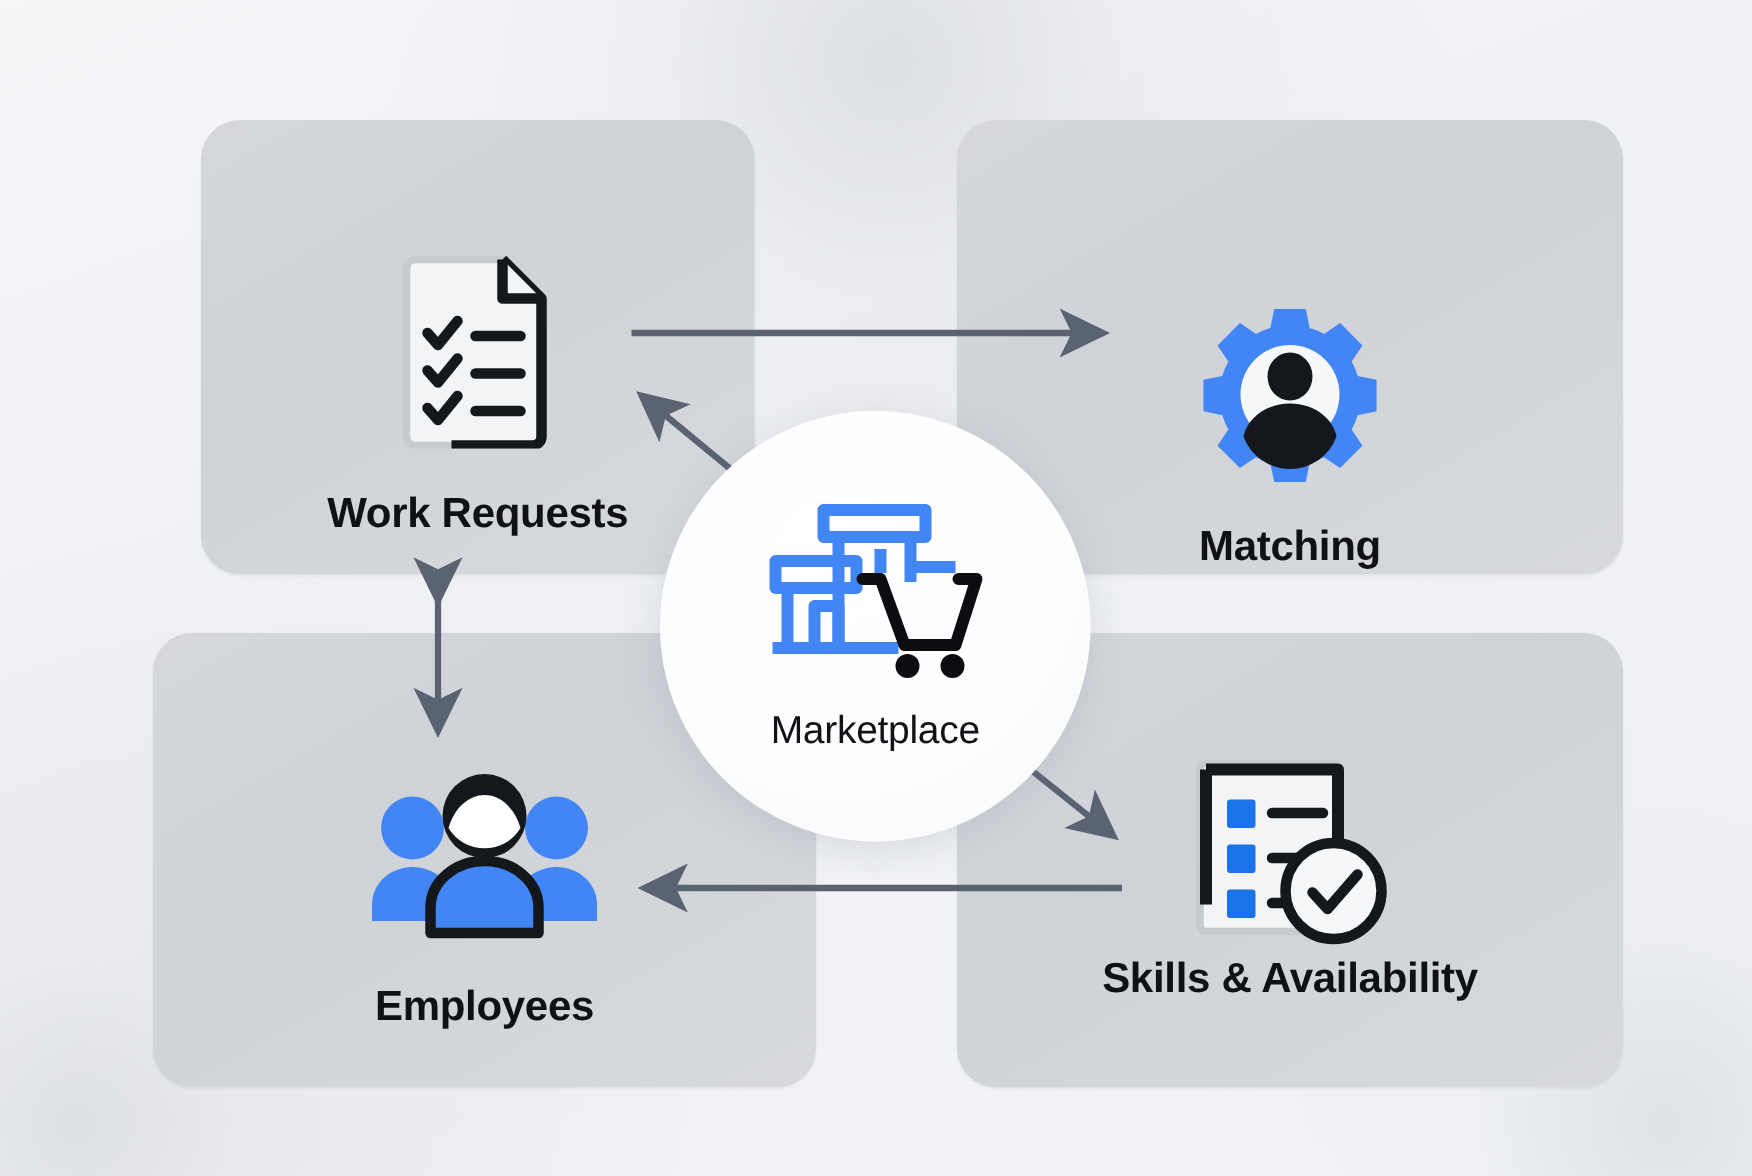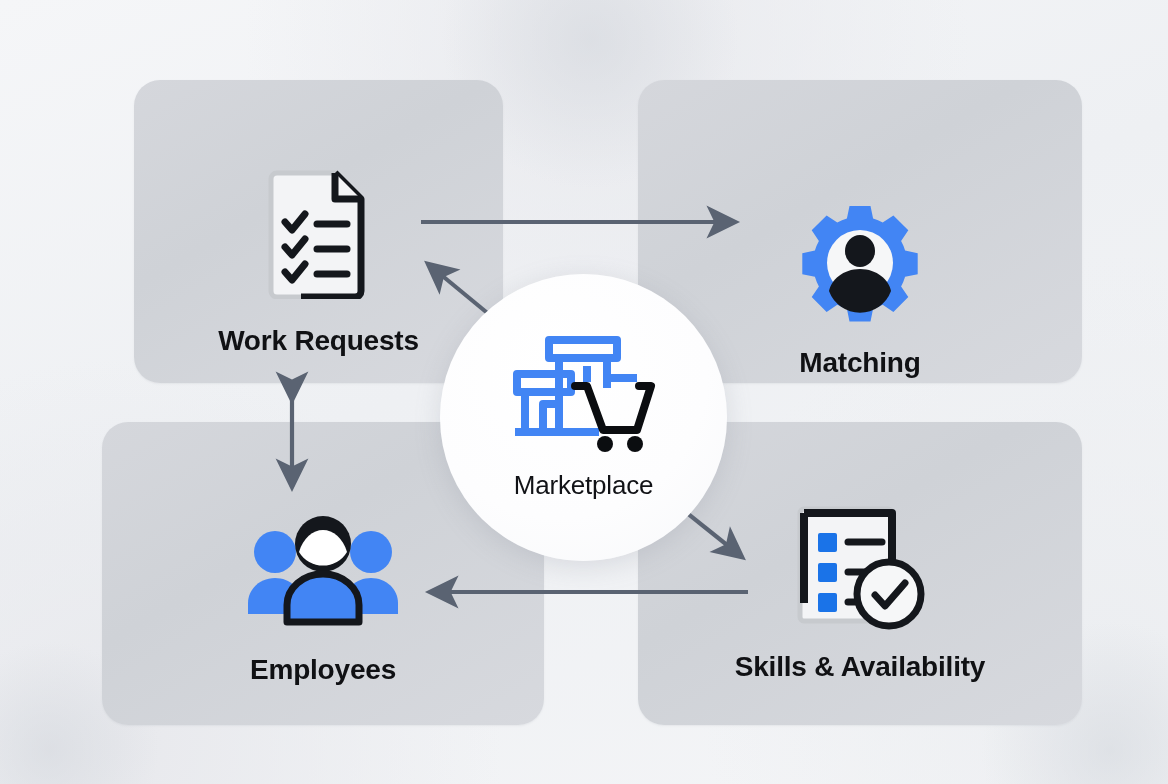--- a/index.html
+++ b/index.html
@@ -51,21 +51,21 @@
     letter-spacing:-.2px; white-space:nowrap;
   }
 
   
   .pos-tl { top:85px; }
   .pos-tr { top:121px; }
   .pos-bl { top:90px; }
   .pos-br { top:75px; }
   .gap-22 { gap:22px; }
   .gap-18 { gap:18px; }
-  .gap-16 { gap:16px; }
+  .gap-16 { }
 
   
   .hub {
     position:absolute; left:440px; top:274px;
     width:287px; height:287px; border-radius:50%;
     background:radial-gradient(circle at 42% 34%,#ffffff 0%,#fdfdfe 58%,#f7f8fa 100%);
     box-shadow:0 6px 26px rgba(130,136,148,.22);
     display:flex; flex-direction:column;
     align-items:center; justify-content:center;
     gap:14px;

